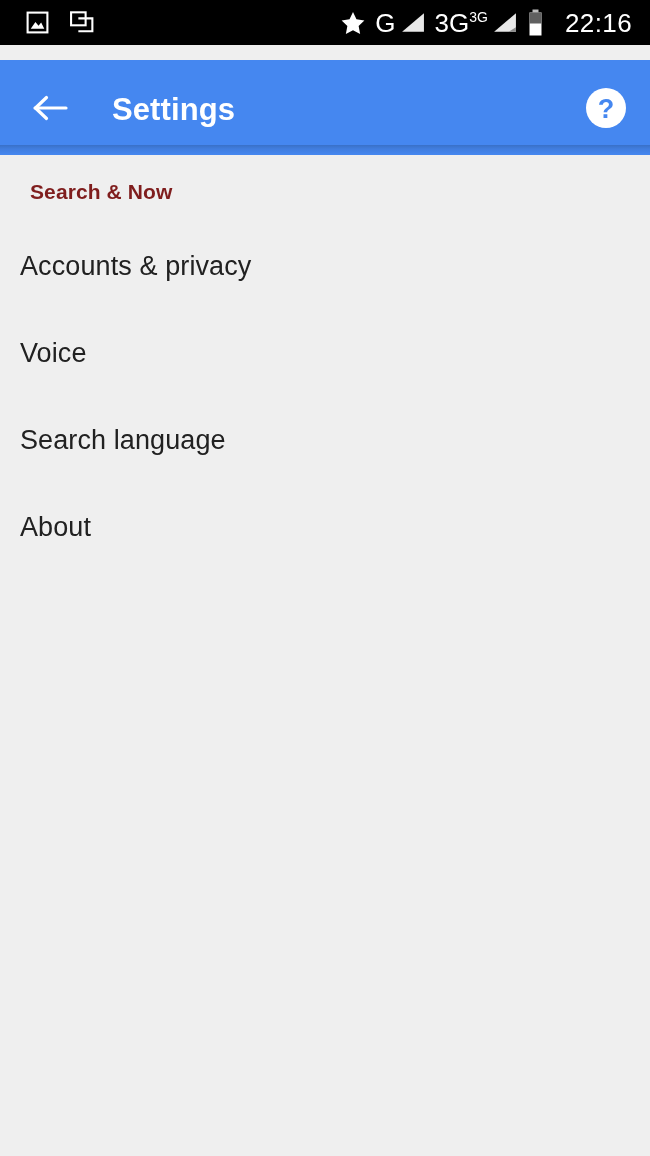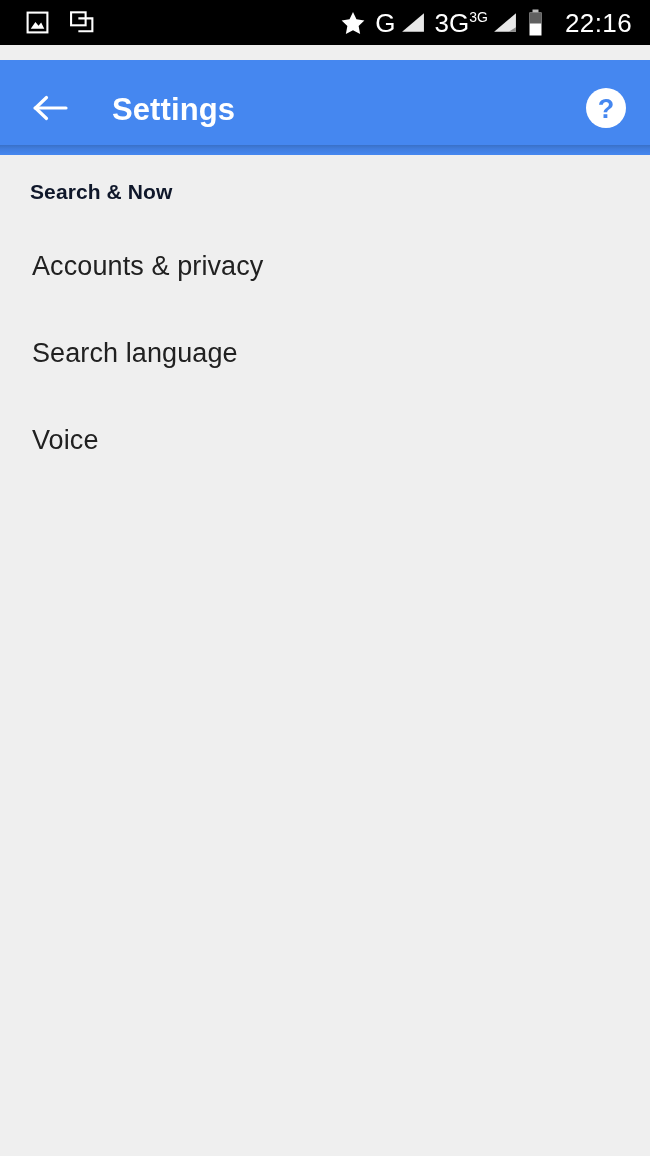--- a/index.html
+++ b/index.html
@@ -125,35 +125,35 @@
 
   
   #content {
     position: absolute;
     top: 155px; left: 0;
     width: 650px;
     height: 1001px;
     background: #efefef;
   }
   #section-header {
-    color: #0f172a;
+    color: #7f1d1d;
     font-size: 21px;
     font-weight: 700;
     letter-spacing: 0.1px;
     padding-left: 30px;
     padding-top: 25px;
   }
   #settings-list {
     margin-top: 19px;
   }
   .list-item {
     height: 87px;
     display: flex;
     align-items: center;
-    padding-left: 32px;
+    padding-left: 20px;
     box-sizing: border-box;
     cursor: pointer;
   }
   .list-item-label {
     color: #212121;
     font-size: 27px;
     font-weight: 400;
     letter-spacing: 0.1px;
   }
 </style>
@@ -242,26 +242,29 @@
 
   <div id="content">
     <div id="section-header">Search &amp; Now</div>
     <div id="settings-list">
 
       <div class="list-item">
         <span class="list-item-label">Accounts &amp; privacy</span>
       </div>
 
       <div class="list-item">
+        <span class="list-item-label">Voice</span>
+      </div>
+
+      <div class="list-item">
         <span class="list-item-label">Search language</span>
       </div>
 
-      <div class="list-item">
-        <span class="list-item-label">Voice</span>
-      </div>
-
-
-
+
+
+      <div class="list-item">
+        <span class="list-item-label">About</span>
+      </div>
 
     </div>
   </div>
 
 </div>
 
 </body></html>

